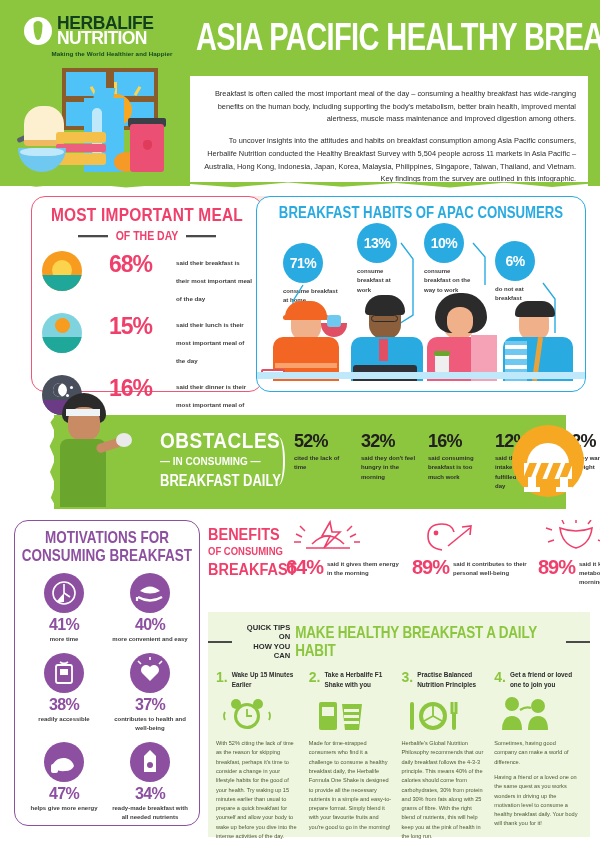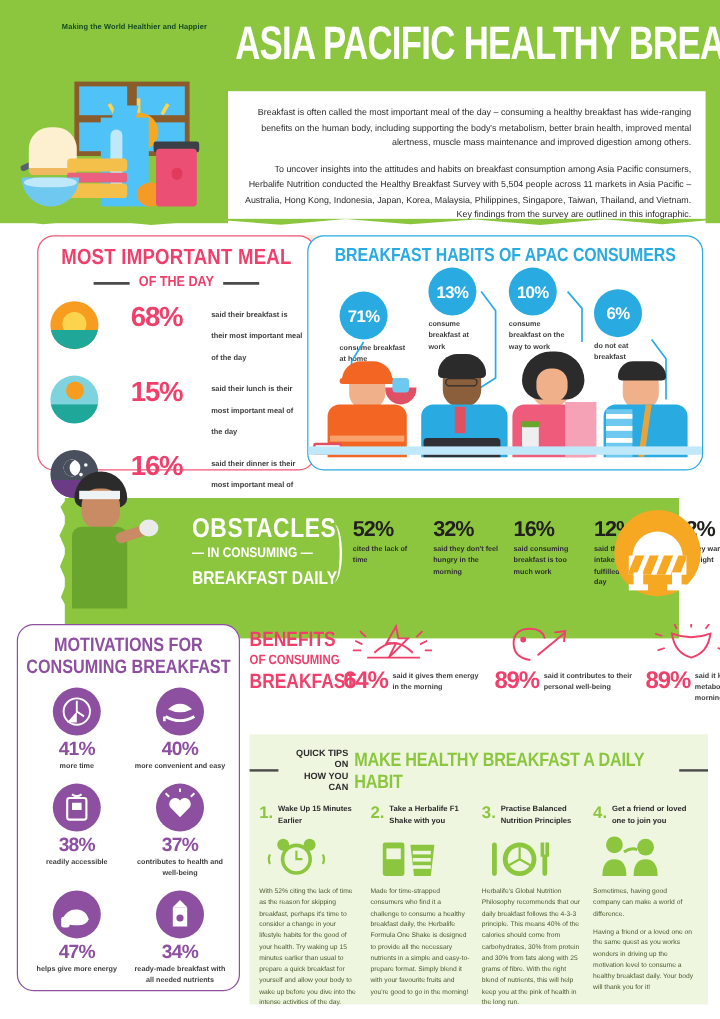--- a/index.html
+++ b/index.html
@@ -134,21 +134,21 @@
     letter-spacing:-0.5px;
   }
   .hb .lbl { font-size:6px; font-weight:bold; color:#3d3d3d; line-height:1.55; margin-top:4px; }
   .scene { position:absolute; left:0; bottom:0; width:330px; height:86px; }
   .p-head { position:absolute; border-radius:50%; }
   .p-body { position:absolute; border-radius:10px 10px 0 0; }
   .tablebar { position:absolute; left:0; bottom:0; width:330px; height:7px; background:#bfe9fb; }
 
   
   .obstacles {
-    position:absolute; left:54px; top:415px; width:512px; height:117px; background:#8cc63e;
+    position:absolute; left:54px; top:415px; width:512px; height:94px; background:#8cc63e;
   }
   .obstacles:before{
     content:""; position:absolute; left:-6px; top:0; width:8px; height:92px; background:#8cc63e;
     clip-path: polygon(100% 0,30% 8%,95% 20%,20% 34%,90% 48%,25% 62%,95% 76%,35% 90%,100% 100%);
   }
   .runner { position:absolute; left:-8px; top:-22px; width:76px; height:114px; }
   .rn-hair { position:absolute; left:16px; top:0; width:44px; height:30px; background:#2b2b2b; border-radius:22px 22px 8px 8px; }
   .rn-face { position:absolute; left:22px; top:14px; width:32px; height:34px; background:#c98b64; border-radius:14px; }
   .rn-band { position:absolute; left:20px; top:16px; width:34px; height:7px; background:#eef3f6; }
   .rn-body { position:absolute; left:14px; top:46px; width:46px; height:68px; background:#6aa62d; border-radius:8px 8px 0 0; }
@@ -224,20 +224,27 @@
 
   .white-svg { position:absolute; left:0; top:0; }
 </style>
 </head>
 <body>
 
 <div class="page">
 
   <div class="header">
     <div class="logo">
+      <div class="logo-row">
+        <span class="logo-leaf"></span>
+        <span class="logo-words">
+          <div class="l1">HERBALIFE</div>
+          <div class="l2">NUTRITION</div>
+        </span>
+      </div>
       <div class="logo-tag">Making the World Healthier and Happier</div>
     </div>
 
     <div class="head-title">ASIA PACIFIC HEALTHY BREAKFAST SURVEY</div>
 
     <div class="bf-illus">
       <div class="window">
         <div class="pane" style="left:4px;top:4px;width:40px;height:24px;"></div>
         <div class="pane" style="left:52px;top:4px;width:40px;height:24px;"></div>
         <div class="pane" style="left:4px;top:34px;width:40px;height:24px;"></div>

